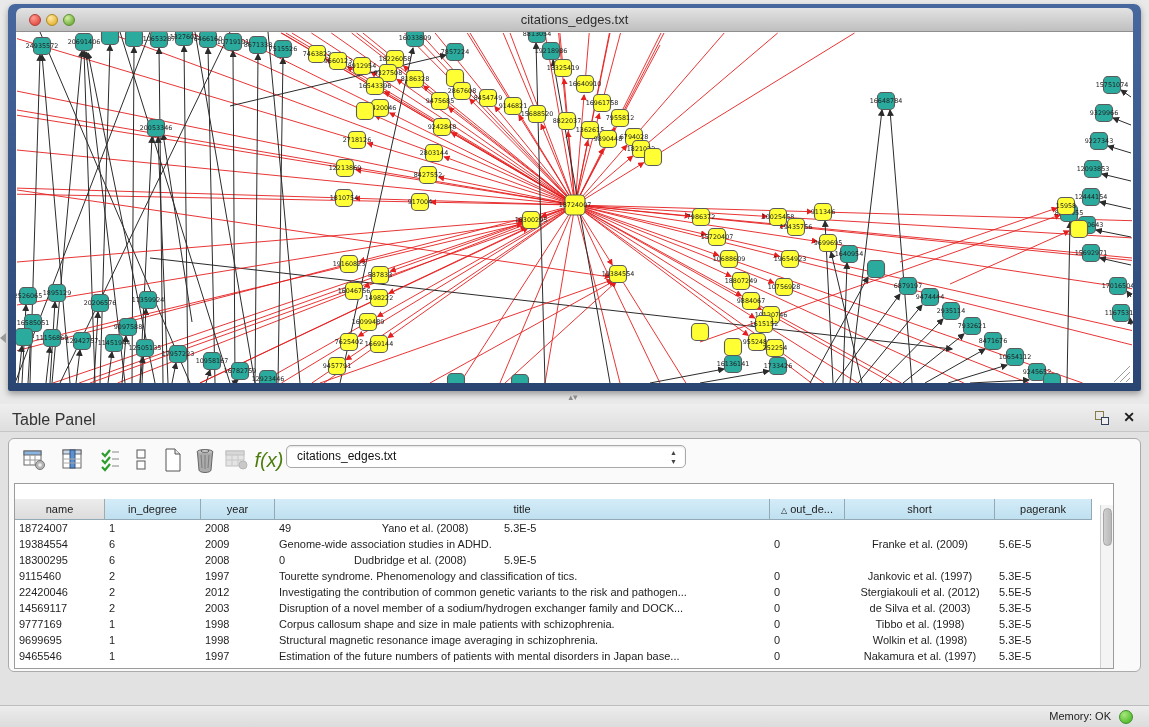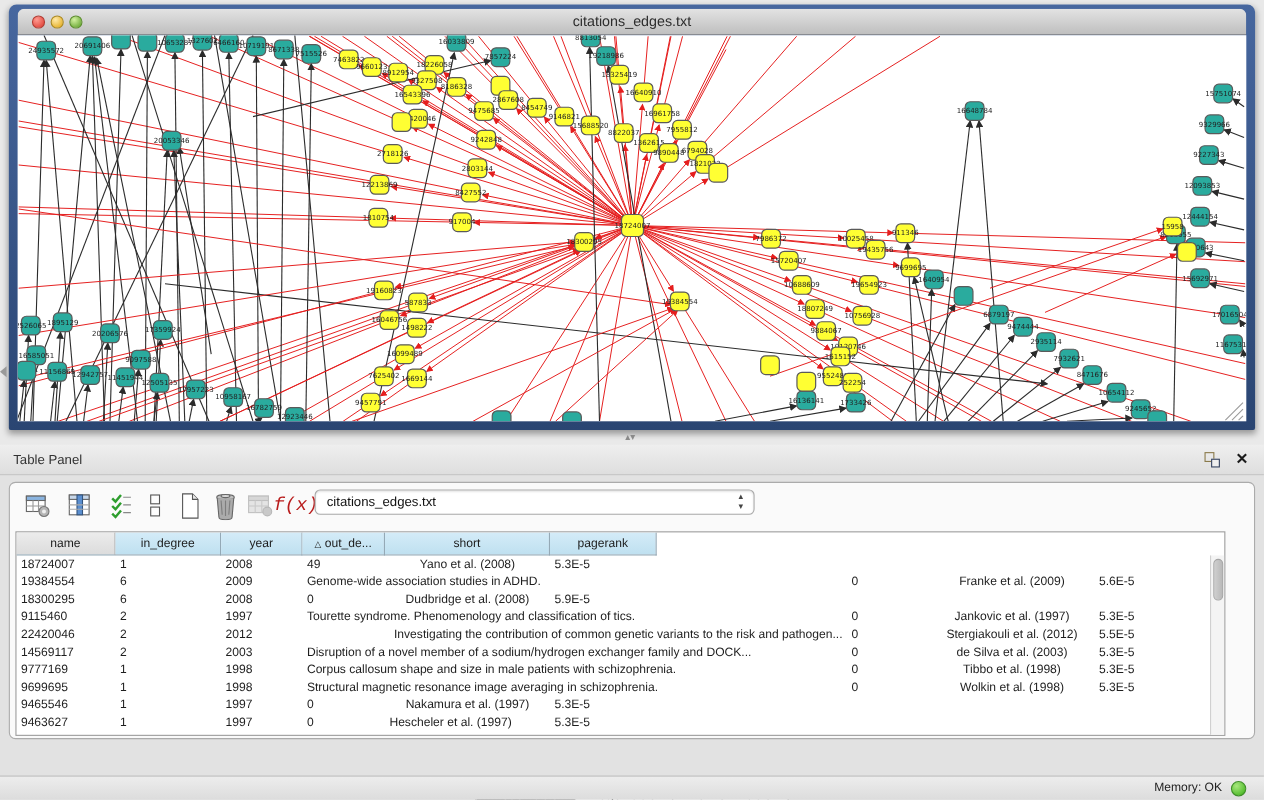--- a/index.html
+++ b/index.html
@@ -28,42 +28,42 @@
   
   #splitter { left:0; top:391px; width:1149px; height:13px; }
   #splitter-grip { left:566px; top:3px; width:14px; height:7px; color:#8a8a8a; font-size:9px; line-height:7px; text-align:center;}
   #collapse-arrow { left:0px; top:333px; width:0; height:0;
     border-top:5px solid transparent; border-bottom:5px solid transparent; border-right:6px solid #9a9a9a; }
 
   
   #table-panel { left:0; top:404px; width:1149px; height:301px; background:#e2e2e2; }
   #panel-header { height:28px; background:linear-gradient(180deg,#efefef,#dedede);
     border-bottom:1px solid #c6c6c6; position:relative; }
-  #panel-title { position:absolute; left:12px; top:7px; font-size:12px; color:#333; }
+  #panel-title { position:absolute; left:12px; top:7px; font-size:16px; color:#333; }
   #float-icon { position:absolute; right:40px; top:7px; width:14px; height:14px; }
   #float-icon .sq1 { position:absolute; left:0; top:0; width:9px; height:9px; border:1.5px solid #8a7a4a; }
   #float-icon .sq2 { position:absolute; right:0; bottom:0; width:8px; height:8px; border:1.5px solid #33415e; background:#efefef;}
   #close-icon { position:absolute; right:14px; top:5px; font-size:14px; font-weight:bold; color:#1b1b1b; }
 
   #panel-body { position:absolute; left:8px; top:34px; width:1133px; height:234px;
     background:#fafafa; border:1px solid #ababab; border-radius:6px; }
 
   
   #toolbar { position:absolute; left:0; top:0; width:100%; height:42px; padding:8px 10px; }
   .tool-btn { position:absolute; top:7px; width:28px; height:28px; display:flex; align-items:center; justify-content:center; }
-  #fx-label { font-size:17px; font-style:italic; font-family:Liberation Mono, monospace; color:#b91c1c; }
+  #fx-label { font-size:20px; font-style:italic; font-family:Liberation Sans, sans-serif; color:#4d7c0f; }
   #network-combo { position:absolute; left:277px; top:6px; width:400px; height:23px; background:#fff;
     border:1px solid #a9a9a9; border-radius:5px; box-shadow:inset 0 1px 2px rgba(0,0,0,.12);
     font-size:12px; color:#111; line-height:21px; padding-left:10px; }
   #combo-stepper { position:absolute; right:8px; top:2px; font-size:7px; color:#444; line-height:9px; text-align:center;}
 
   
   #table-area { position:absolute; left:5px; top:44px; width:1100px; height:186px; background:#fff;
     border:1px solid #9c9c9c; overflow:hidden; }
-  #thead { display:flex; height:21px; }
+  #thead { display:flex; height:21px;margin-top:15px; }
   .th { height:21px; border-right:1px solid #94a9b6; border-bottom:1px solid #94a9b6;
     font-size:11px; color:#1c1c1c; text-align:center; line-height:20px;
     background:linear-gradient(180deg,#d4ecf8,#bfe0f0); overflow:hidden; white-space:nowrap; }
   .th.gray { background:linear-gradient(180deg,#ececec,#dcdcdc); border-right-color:#a8a8a8; }
   .sort-tri { font-size:8px; margin-right:3px; color:#222; }
   .tr { display:flex; height:16px; }
   .td { font-size:11px; color:#1e1e1e; line-height:16px; white-space:nowrap; overflow:hidden; padding:0 4px; }
   #vscroll { position:absolute; right:0; top:21px; width:13px; height:165px; background:#f4f4f4; border-left:1px solid #d0d0d0;}
   #vthumb { position:absolute; left:1.5px; top:3px; width:9px; height:38px; border-radius:5px;
     background:linear-gradient(90deg,#cfcfcf,#b9b9b9); border:1px solid #a5a5a5; }
@@ -867,20 +867,21 @@
         <span id="combo-stepper">
           <span>▲</span><br><span>▼</span></span>
       </div>
     </div>
 
     <div id="table-area">
       <div id="thead">
           <div class="th gray" style="width: 90px;">name</div>
           <div class="th" style="width: 96px;">in_degree</div>
           <div class="th" style="width: 74px;">year</div>
+          <div class="th" style="width: 495px;">title</div>
           <div class="th" style="width: 75px;"><span class="sort-tri">△</span>out_de...</div>
           <div class="th" style="width: 150px;">short</div>
           <div class="th" style="width: 97px;">pagerank</div>
         </div>
       <div id="tbody">
           <div class="tr">
             <div class="td" style="width: 90px; text-align: left;">18724007</div>
             <div class="td" style="width: 96px; text-align: left;">1</div>
             <div class="td" style="width: 74px; text-align: left;">2008</div>
             <div class="td" style="width: 75px; text-align: left;">49</div>
@@ -894,37 +895,37 @@
             <div class="td" style="width: 495px; text-align: left;">Genome-wide association studies in ADHD.</div>
             <div class="td" style="width: 75px; text-align: left;">0</div>
             <div class="td" style="width: 150px; text-align: center;">Franke et al. (2009)</div>
             <div class="td" style="width: 97px; text-align: left;">5.6E-5</div>
           </div>
           <div class="tr">
             <div class="td" style="width: 90px; text-align: left;">18300295</div>
             <div class="td" style="width: 96px; text-align: left;">6</div>
             <div class="td" style="width: 74px; text-align: left;">2008</div>
             <div class="td" style="width: 75px; text-align: left;">0</div>
-            <div class="td" style="width: 150px; text-align: center;">Dudbridge et al. (2008)</div>
+            <div class="td" style="width: 150px; text-align: left;">Dudbridge et al. (2008)</div>
             <div class="td" style="width: 97px; text-align: left;">5.9E-5</div>
           </div>
           <div class="tr">
             <div class="td" style="width: 90px; text-align: left;">9115460</div>
             <div class="td" style="width: 96px; text-align: left;">2</div>
             <div class="td" style="width: 74px; text-align: left;">1997</div>
             <div class="td" style="width: 495px; text-align: left;">Tourette syndrome. Phenomenology and classification of tics.</div>
             <div class="td" style="width: 75px; text-align: left;">0</div>
             <div class="td" style="width: 150px; text-align: center;">Jankovic et al. (1997)</div>
             <div class="td" style="width: 97px; text-align: left;">5.3E-5</div>
           </div>
           <div class="tr">
             <div class="td" style="width: 90px; text-align: left;">22420046</div>
             <div class="td" style="width: 96px; text-align: left;">2</div>
             <div class="td" style="width: 74px; text-align: left;">2012</div>
-            <div class="td" style="width: 495px; text-align: right;">Investigating the contribution of common genetic variants to the risk and pathogen...</div>
+            <div class="td" style="width: 495px; text-align: left;">Investigating the contribution of common genetic variants to the risk and pathogen...</div>
             <div class="td" style="width: 75px; text-align: left;">0</div>
             <div class="td" style="width: 150px; text-align: center;">Stergiakouli et al. (2012)</div>
             <div class="td" style="width: 97px; text-align: left;">5.5E-5</div>
           </div>
           <div class="tr">
             <div class="td" style="width: 90px; text-align: left;">14569117</div>
             <div class="td" style="width: 96px; text-align: left;">2</div>
             <div class="td" style="width: 74px; text-align: left;">2003</div>
             <div class="td" style="width: 495px; text-align: left;">Disruption of a novel member of a sodium/hydrogen exchanger family and DOCK...</div>
             <div class="td" style="width: 75px; text-align: left;">0</div>
@@ -946,20 +947,21 @@
             <div class="td" style="width: 74px; text-align: left;">1998</div>
             <div class="td" style="width: 495px; text-align: left;">Structural magnetic resonance image averaging in schizophrenia.</div>
             <div class="td" style="width: 75px; text-align: left;">0</div>
             <div class="td" style="width: 150px; text-align: center;">Wolkin et al. (1998)</div>
             <div class="td" style="width: 97px; text-align: left;">5.3E-5</div>
           </div>
           <div class="tr">
             <div class="td" style="width: 90px; text-align: left;">9465546</div>
             <div class="td" style="width: 96px; text-align: left;">1</div>
             <div class="td" style="width: 74px; text-align: left;">1997</div>
+            <div class="td" style="width: 495px; text-align: left;">Estimation of the future numbers of patients with mental disorders in Japan base...</div>
             <div class="td" style="width: 75px; text-align: left;">0</div>
             <div class="td" style="width: 150px; text-align: center;">Nakamura et al. (1997)</div>
             <div class="td" style="width: 97px; text-align: left;">5.3E-5</div>
           </div>
           <div class="tr">
             <div class="td" style="width: 90px; text-align: left;">9463627</div>
             <div class="td" style="width: 96px; text-align: left;">1</div>
             <div class="td" style="width: 74px; text-align: left;">1997</div>
             <div class="td" style="width: 75px; text-align: left;">0</div>
             <div class="td" style="width: 150px; text-align: left;">Hescheler et al. (1997)</div>

